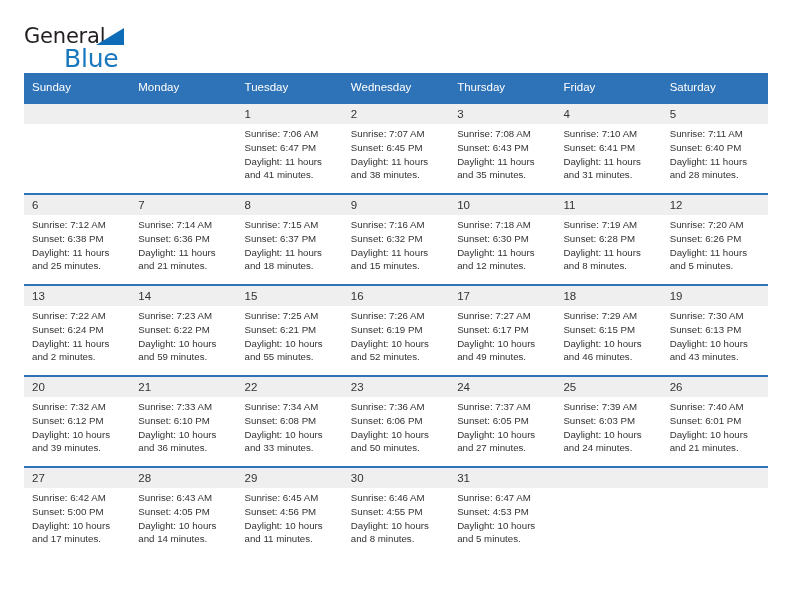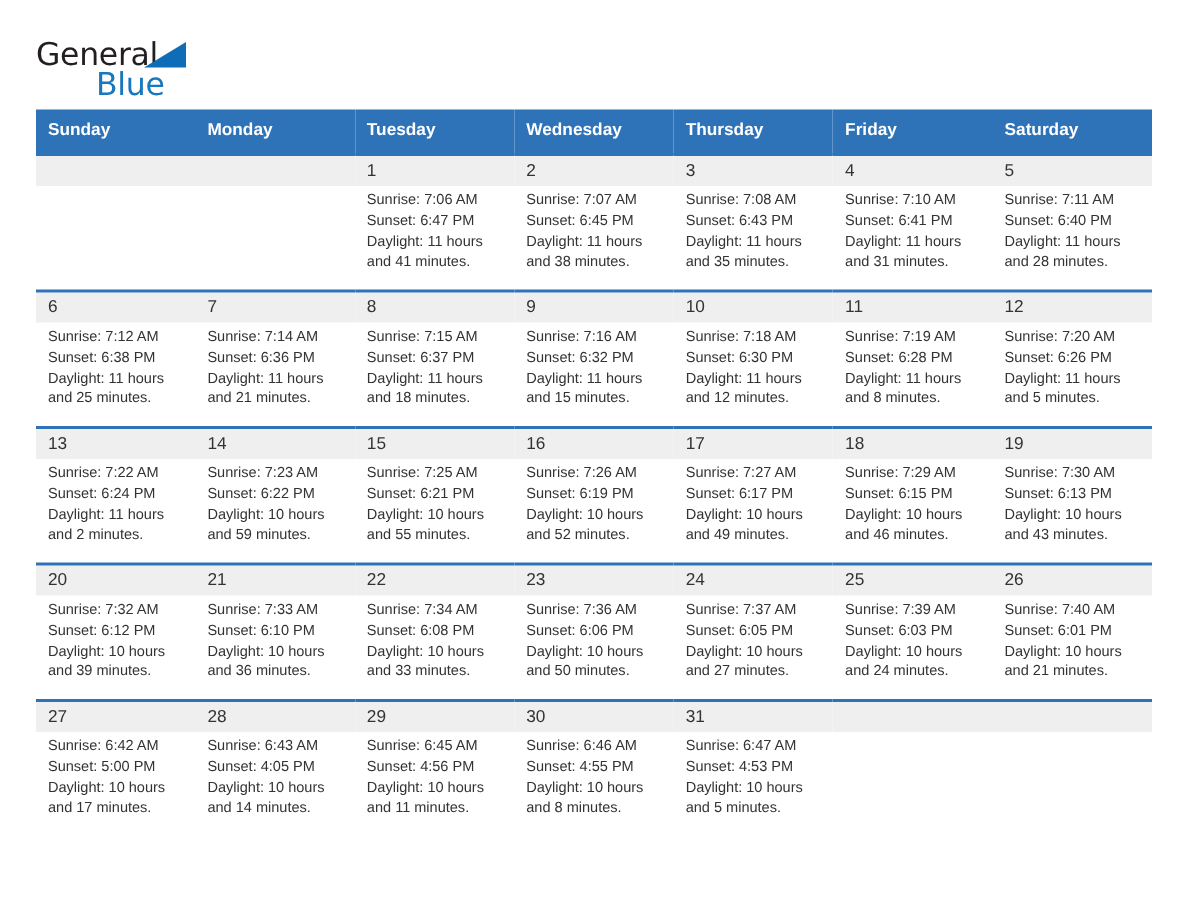--- a/index.html
+++ b/index.html
@@ -52,21 +52,21 @@
     top: 2px;
     width: 0;
     height: 0;
     border-left: 28px solid transparent;
     border-bottom: 17px solid #0f6cb6;
   }
   .brand-blue {
     position: absolute;
     left: 40px;
     top: 20px;
-    font-size: 21px;
+    font-size: 25px;
     letter-spacing: -0.2px;
     color: #1878be;
     font-family: "DejaVu Sans", sans-serif;
   }
   .titles {
     text-align: right;
     margin-top: 22px;
   }
   .cal-title {
     font-size: 25px;
@@ -84,21 +84,21 @@
 
   
   .cal {
     width: 744px;
     border-collapse: collapse;
     table-layout: fixed;
   }
   .cal th {
     background: #2e72b8;
     color: #ffffff;
-    font-weight: bold;
+    font-weight: normal;
     font-size: 11.5px;
     text-align: left;
     padding: 5px 0 5px 8px;
     height: 19px;
     line-height: 1.2;
   }
   .cal td {
     vertical-align: top;
     padding: 0;
     border-top: 2px solid #2e72b8;

